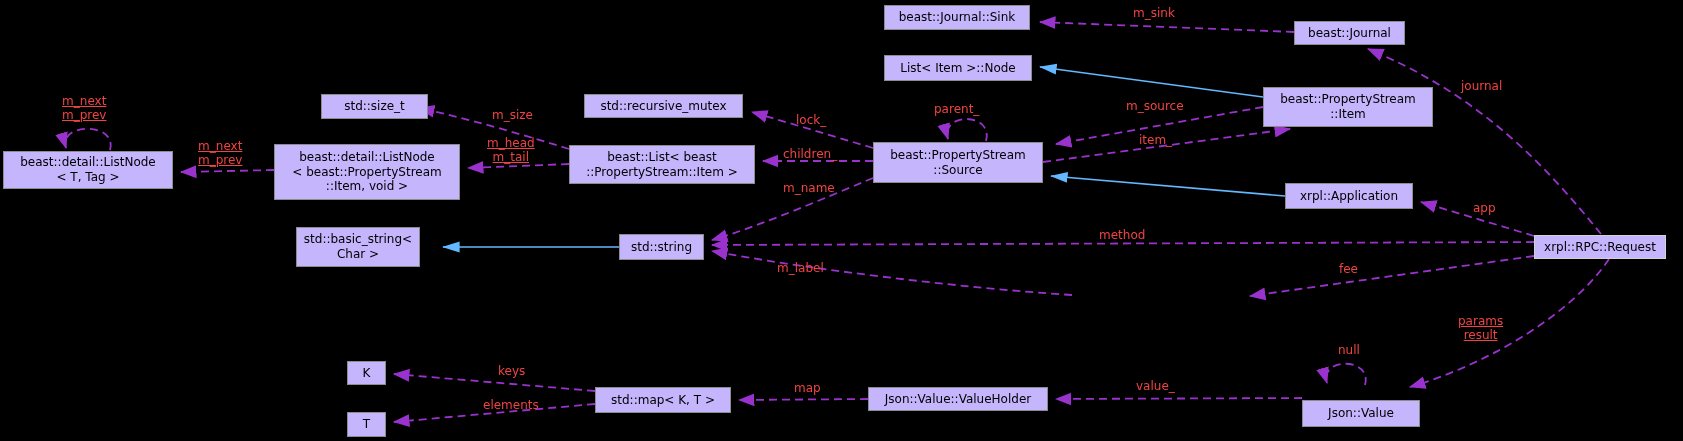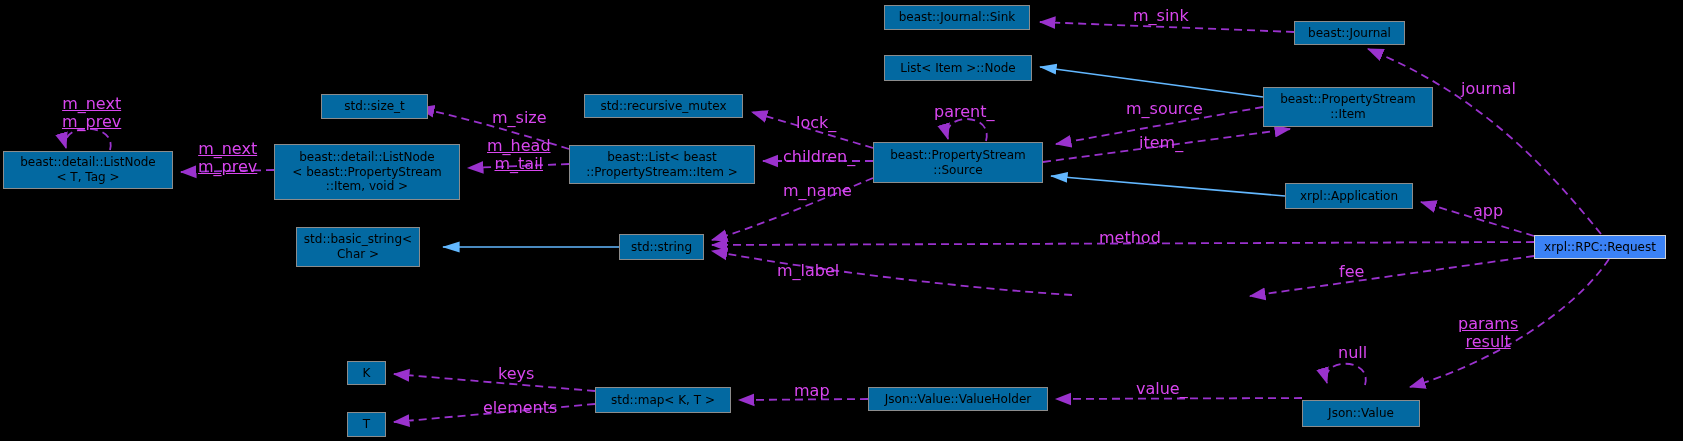--- a/index.html
+++ b/index.html
@@ -1,24 +1,24 @@
 <!DOCTYPE html>
 <html><head>
 <meta charset="utf-8">
 <style>
   html,body{margin:0;padding:0;background:#000;}
   .canvas{position:relative;width:1683px;height:441px;background:#000;
           font-family:"DejaVu Sans",sans-serif;overflow:hidden;}
   .edge-layer{position:absolute;left:0;top:0;width:1683px;height:441px;}
   .node{position:absolute;display:flex;align-items:center;justify-content:center;
-        background:#0369a1;border:1.5px solid #8c8c8c;color:#000;
+        background:#c4b5fd;border:1.5px solid #8c8c8c;color:#000;
         font-size:12px;line-height:1.22;text-align:center;box-sizing:border-box;
         white-space:pre-line;padding:1px 4px;}
-  .node.current{background:#3b82f6;border-color:#d2d2d2;}
-  .elabel{position:absolute;color:#d946ef;font-size:16px;line-height:1.15;
+  .node.current{background:#c4b5fd;border-color:#d2d2d2;}
+  .elabel{position:absolute;color:#ef4444;font-size:12px;line-height:1.15;
           white-space:pre-line;}
   .center{text-align:center;text-decoration:underline;}
 </style>
 </head>
 <body>
 
 <div class="canvas">
 
   <svg class="edge-layer" width="1683" height="441" viewBox="0 0 1683 441">
     <defs>

